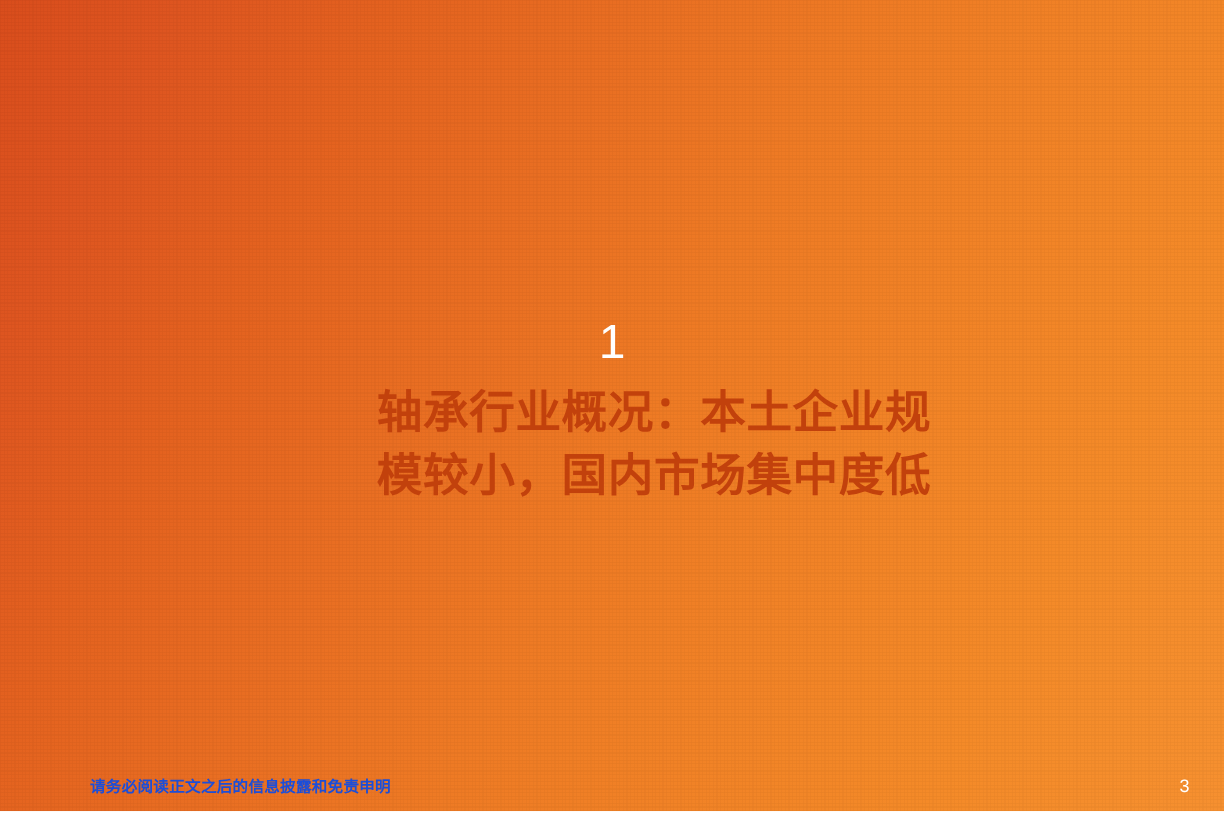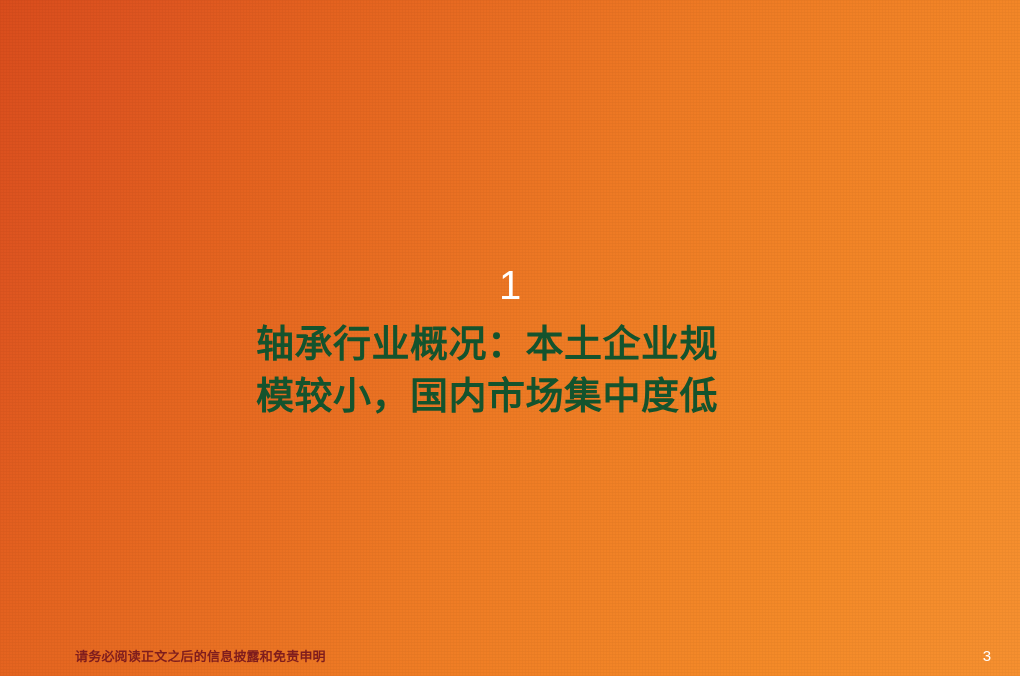--- a/index.html
+++ b/index.html
@@ -78,37 +78,37 @@
     text-align: center;
     color: #ffffff;
     font-size: 40px;
     line-height: 46px;
     font-weight: 400;
     letter-spacing: 0;
     font-family: "Liberation Sans", "DejaVu Sans", sans-serif;
   }
 
   .section-title {
-    margin: 10px 0 0 12px;
-    color: #14532d;
+    margin: 10px 0 0 0;
+    color: #c2410c;
     font-size: 38px;
     line-height: 52px;
     font-weight: 700;
     letter-spacing: 0.5px;
     font-family: "DejaVu Sans", "Liberation Sans", sans-serif;
     white-space: pre-line;
-    text-align: left;
+    text-align: right;
   }
 
   
   .footer-note {
     position: absolute;
     left: 75px;
     top: 648px;
-    color: #7f1d1d;
+    color: #1d4ed8;
     font-size: 13px;
     line-height: 17px;
     font-weight: 700;
     font-family: "DejaVu Sans", "Liberation Sans", sans-serif;
     letter-spacing: 0.2px;
   }
 
   .page-number {
     position: absolute;
     left: 975px;

